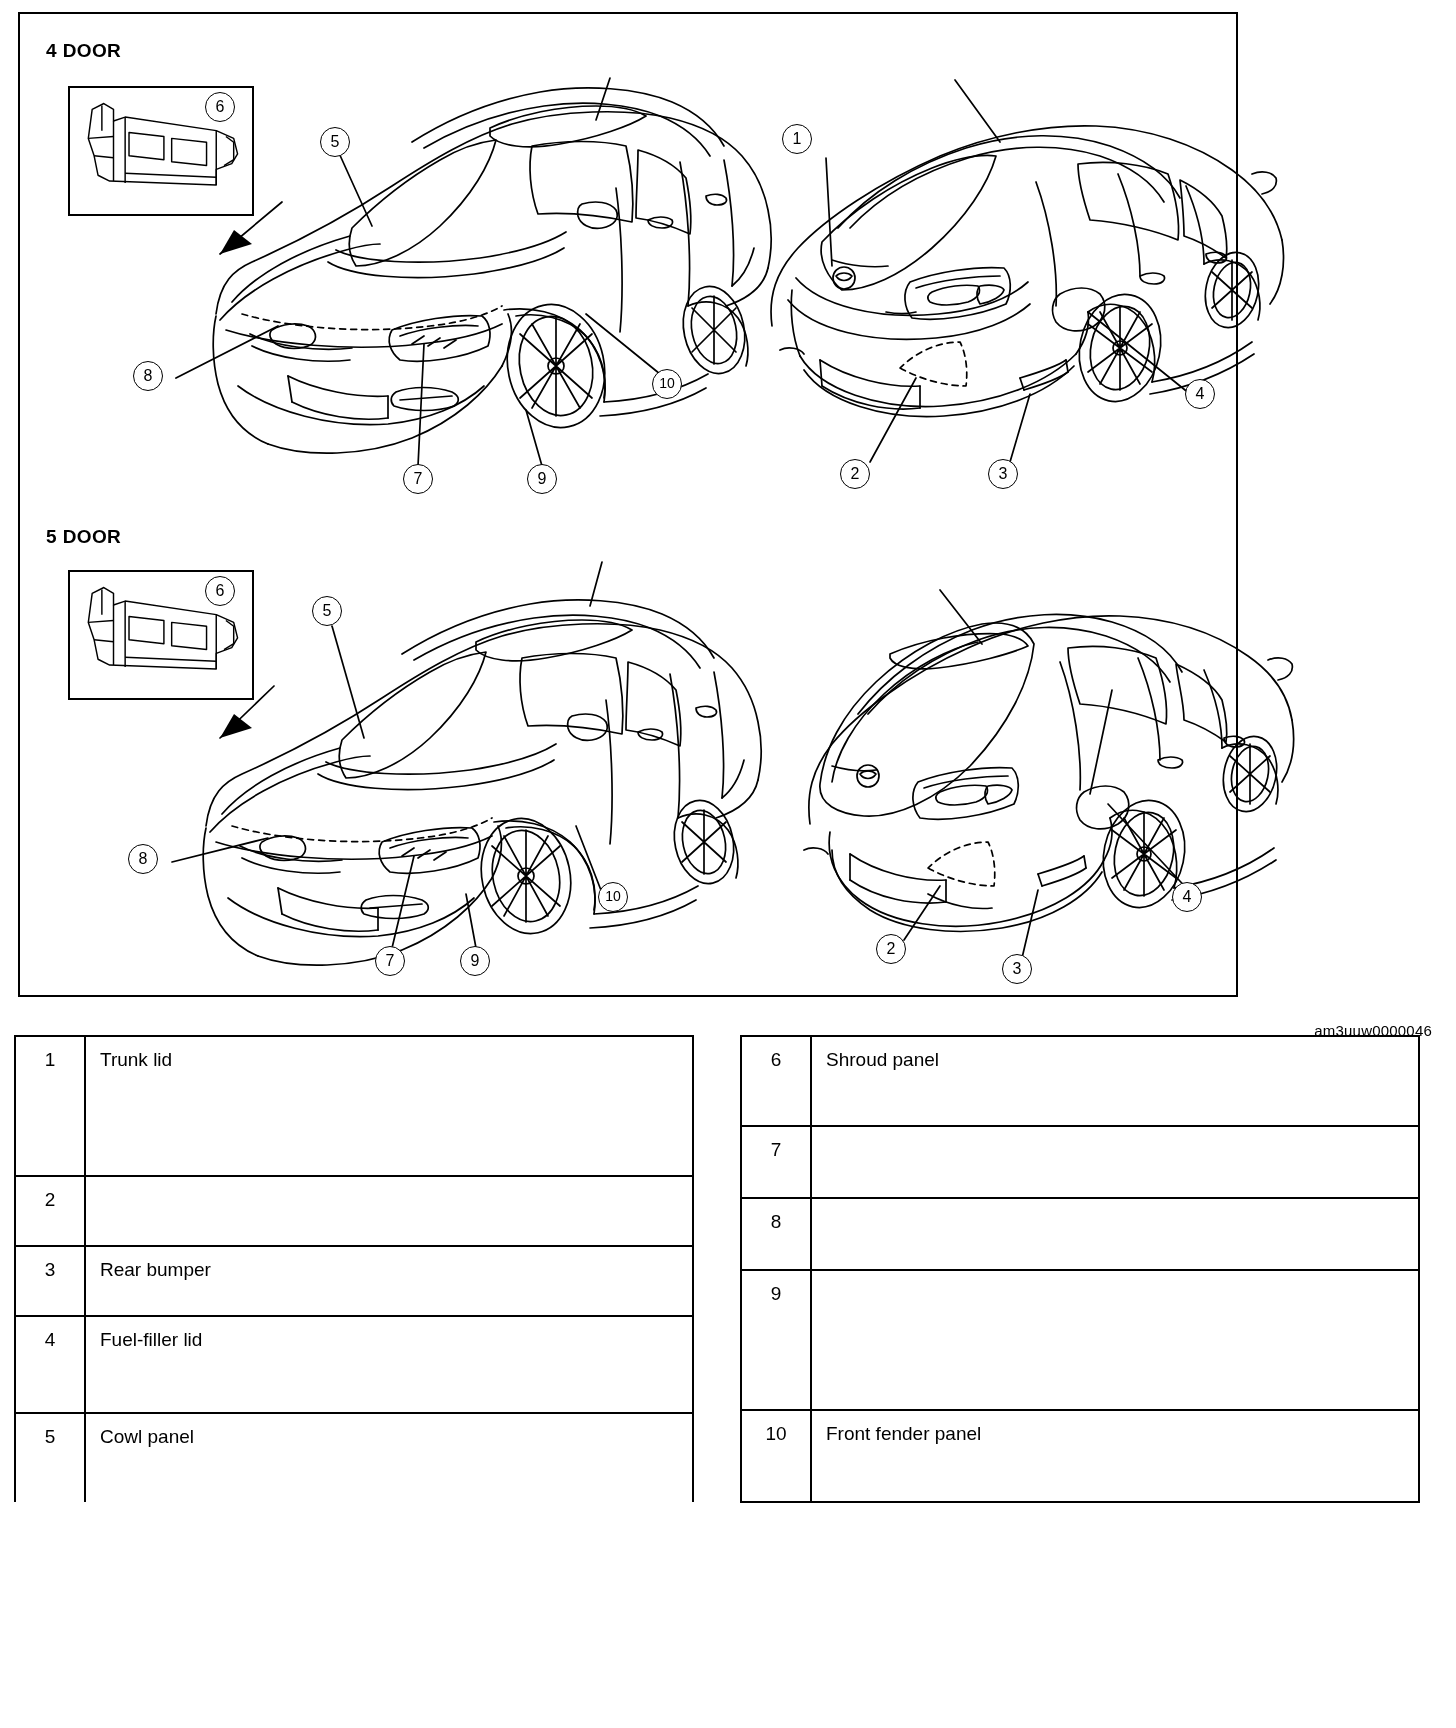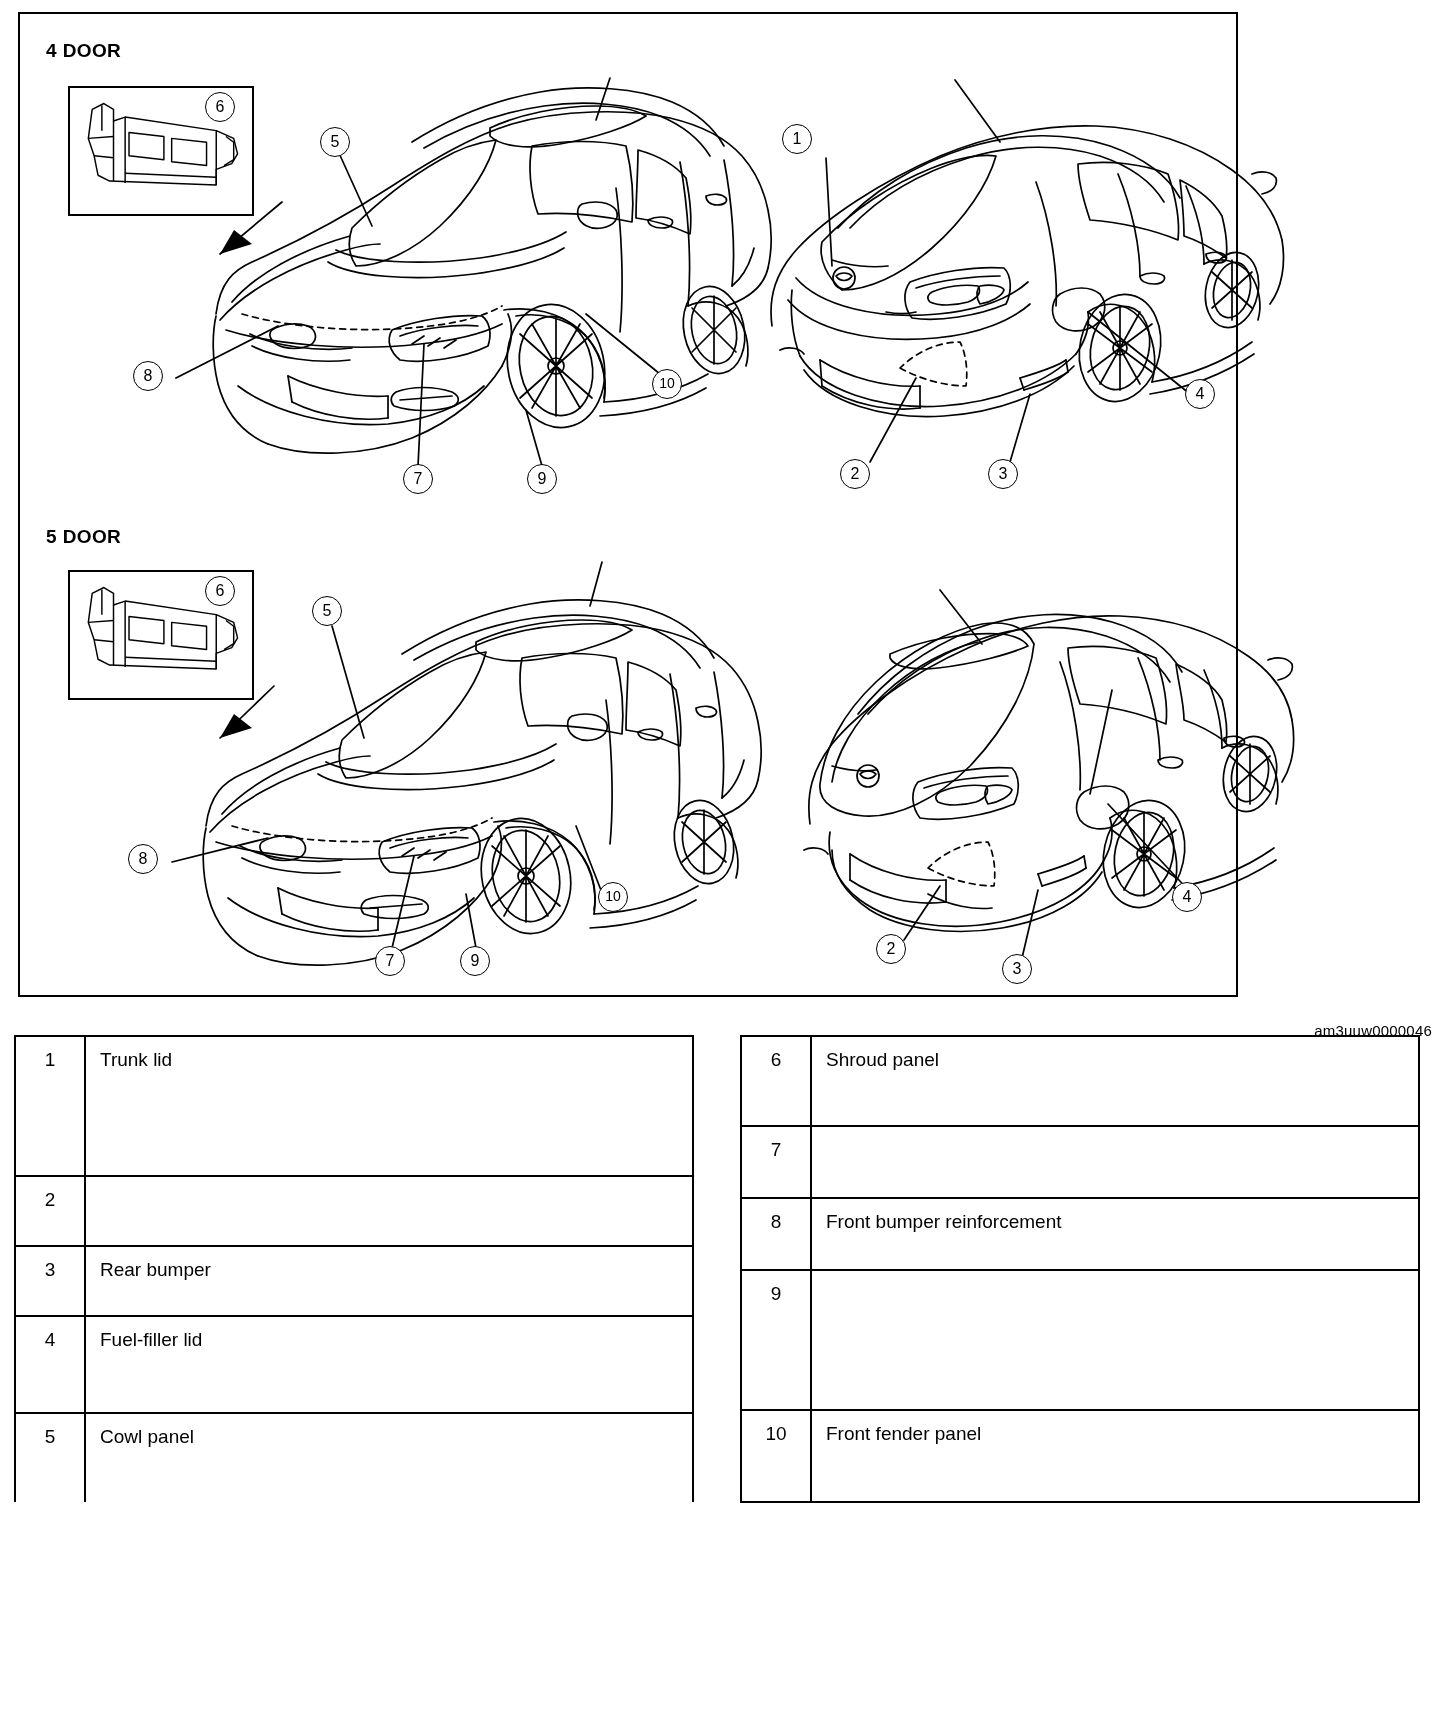--- a/index.html
+++ b/index.html
@@ -572,21 +572,20 @@
 <div id="legend-right">
   <div class="legend-row" style="height:90px;">
     <div class="legend-num">6</div>
     <div class="legend-text">Shroud panel</div>
   </div>
   <div class="legend-row" style="height:72px;">
     <div class="legend-num">7</div>
   </div>
   <div class="legend-row" style="height:72px;">
     <div class="legend-num">8</div>
-    <div class="legend-text">Front bumper reinforcement</div>
   </div>
   <div class="legend-row" style="height:140px;">
     <div class="legend-num">9</div>
   </div>
   <div class="legend-row" style="height:90px; border-bottom:none;">
     <div class="legend-num">10</div>
     <div class="legend-text">Front fender panel</div>
   </div>
 </div>
 

